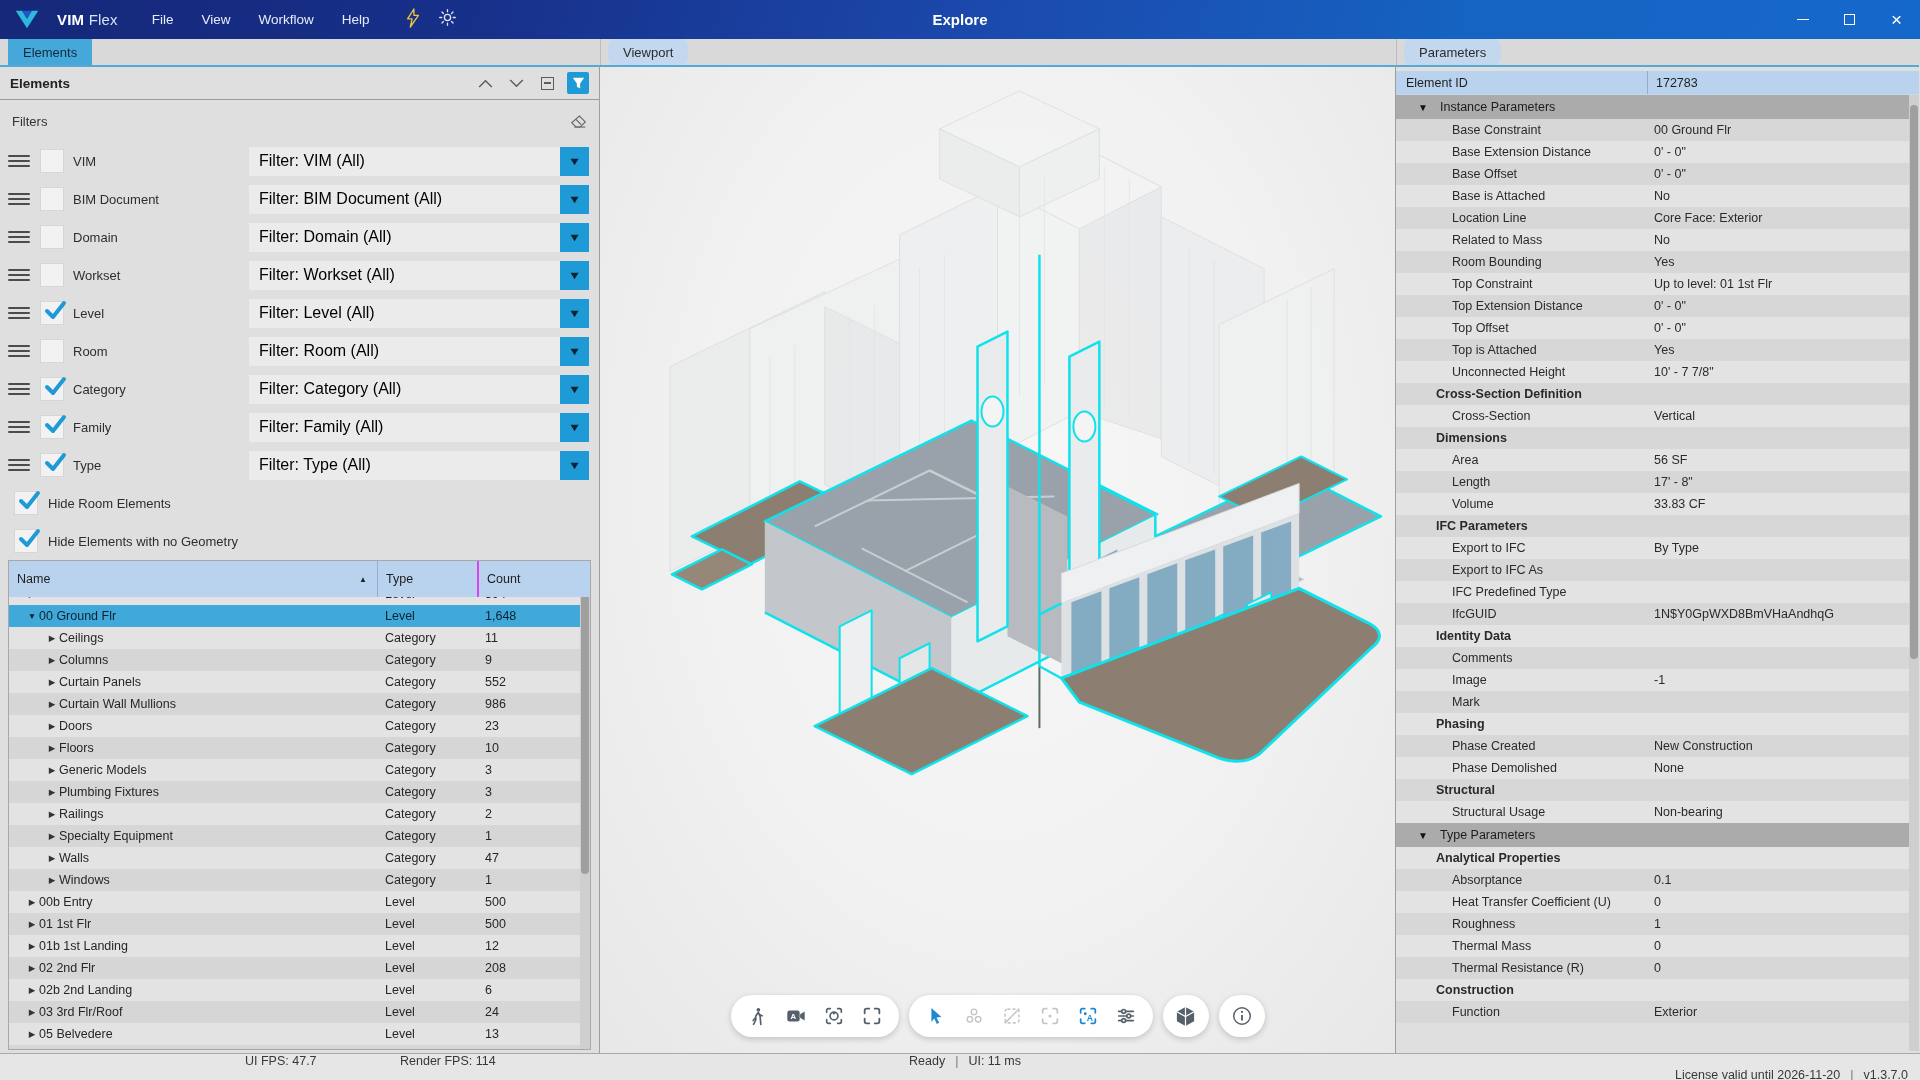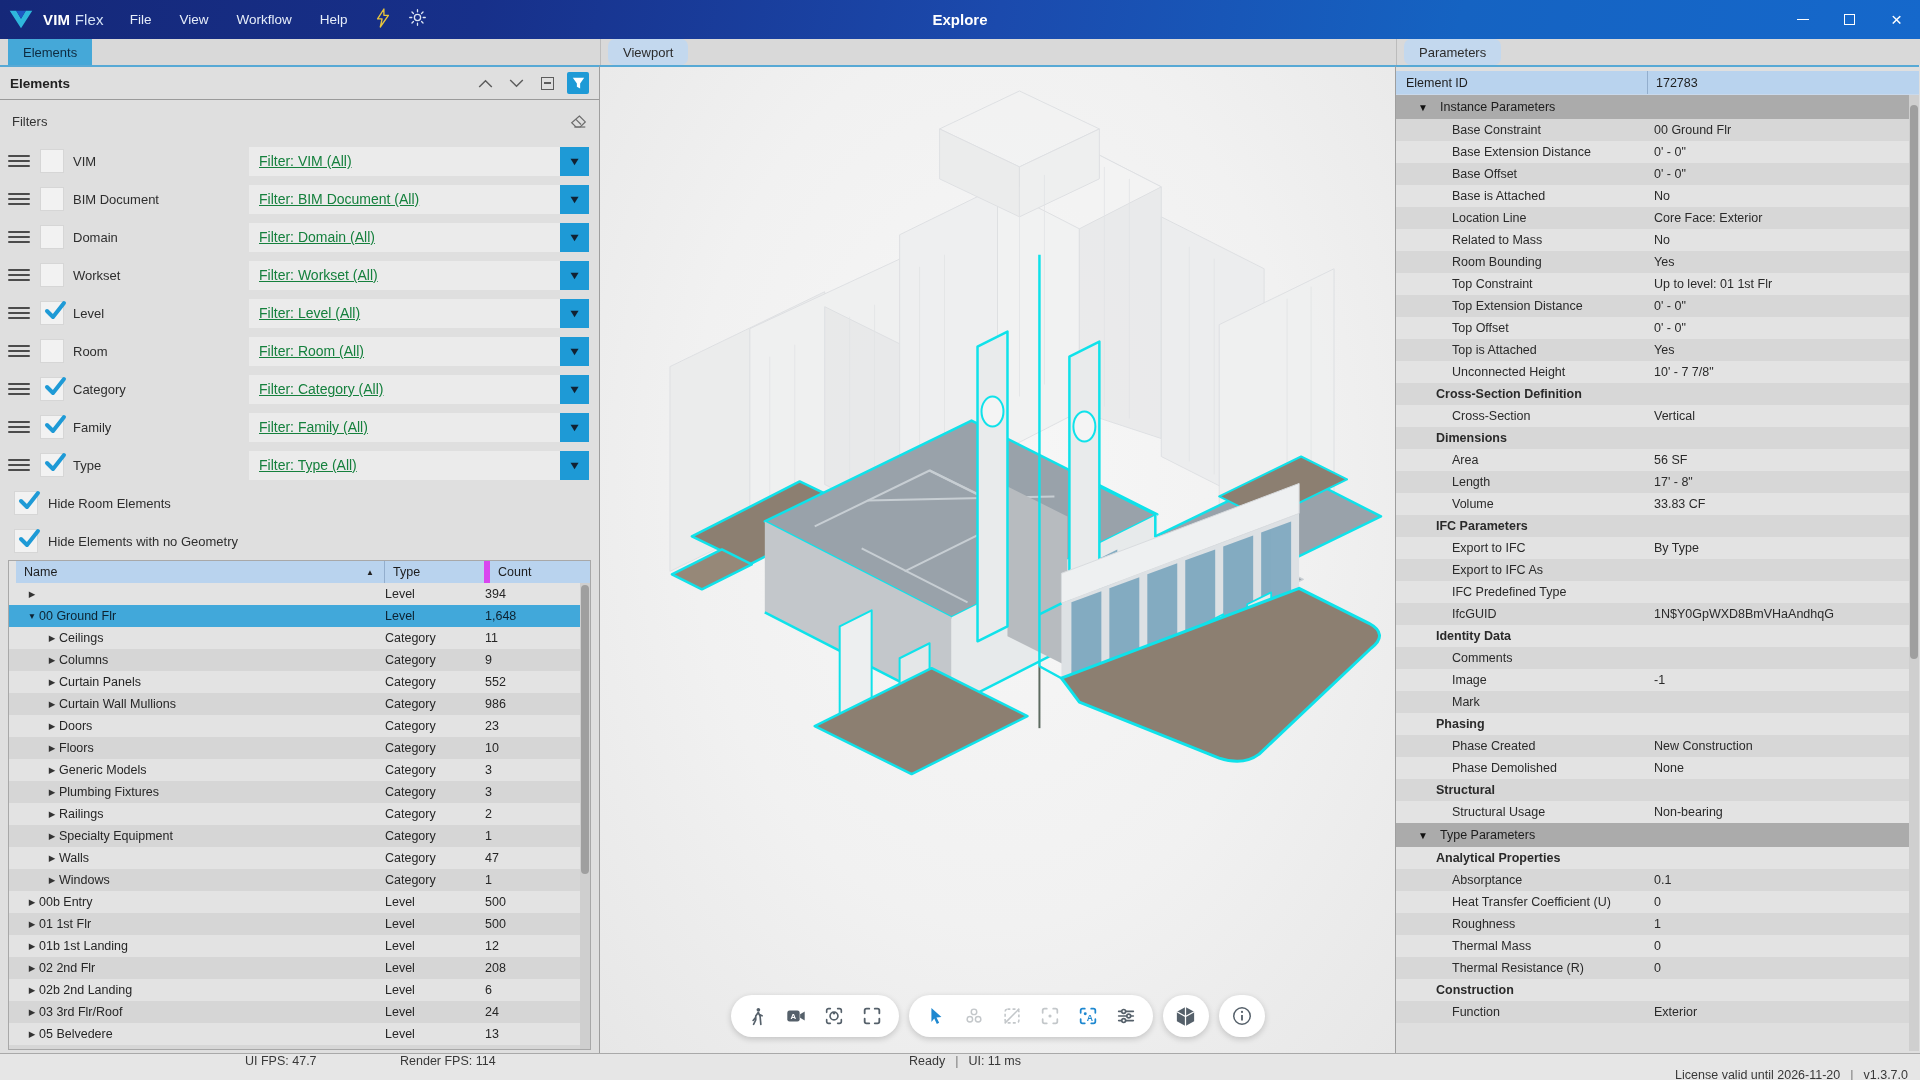--- a/index.html
+++ b/index.html
@@ -3,21 +3,21 @@
 <meta charset="utf-8">
 <style>
   html,body{margin:0;padding:0;background:#555;}
   *{box-sizing:border-box;font-family:"Liberation Sans",sans-serif;-webkit-font-smoothing:antialiased;}
   .app{position:relative;width:1920px;height:1080px;background:#dfdfdf;overflow:hidden;user-select:none;}
 
   
   .titlebar{position:absolute;left:0;top:0;width:1920px;height:39px;
     background:linear-gradient(102deg,#152879 0%,#17308a 25%,#1b4aad 52%,#1563c2 76%,#1568cb 100%);
     display:flex;align-items:center;color:#e9effb;}
-  .tb-left{display:flex;align-items:center;gap:0;padding-left:8px;z-index:2;}
+  .tb-left{display:flex;align-items:center;gap:8px;padding-left:14px;z-index:2;}
   .logo{display:flex;align-items:center;margin-right:9px;}
   .appname{font-size:15px;letter-spacing:.2px;margin-right:26px;white-space:nowrap;}
   .appname b{font-weight:bold;color:#fff;}
   .appname span{color:#d4e2f6;font-weight:400;}
   .menus{display:flex;gap:28px;font-size:13.5px;color:#e6edf9;margin-right:26px;}
   .menu-item{cursor:default;}
   .tb-icons{display:flex;gap:16px;align-items:center;}
   .tb-title{position:absolute;left:0;right:0;text-align:center;font-size:15px;font-weight:bold;color:#ffffff;pointer-events:none;}
   .tb-controls{margin-left:auto;display:flex;height:100%;z-index:2;}
   .winbtn{width:47px;height:100%;display:flex;align-items:center;justify-content:center;color:#fff;}
@@ -52,34 +52,34 @@
   .filters-label{font-size:13px;color:#333;}
   .eraser{margin-left:auto;color:#6b6b6b;display:flex;}
 
   .filter-row{height:38px;display:flex;align-items:center;padding:0 10px 0 8px;}
   .drag{display:flex;flex-direction:column;gap:3px;width:22px;margin-right:10px;cursor:grab;}
   .drag i{display:block;height:2px;background:#4c4c4c;border-radius:1px;}
   .cb{width:24px;height:24px;background:#f2f2f2;border:1px solid #d6d6d6;position:relative;flex:0 0 auto;}
   .cb svg{position:absolute;left:1px;top:-4px;}
   .flabel{font-size:13px;color:#2e2e2e;margin-left:9px;}
   .dd{margin-left:auto;display:flex;width:340px;height:29px;cursor:pointer;}
-  .dd-text{flex:1;background:#ebebeb;font-size:14px;color:#15803d;display:flex;align-items:center;padding-left:10px;text-decoration:underline;}
+  .dd-text{flex:1;background:#ebebeb;font-size:16px;color:#000000;display:flex;align-items:center;padding-left:10px;}
   .dd-btn{width:29px;height:29px;background:#1e9ad6;display:flex;align-items:center;justify-content:center;}
   .dd-btn span{color:#123;font-size:11px;transform:scaleX(1.25);}
 
   .option-row{height:38px;display:flex;align-items:center;padding:0 10px 0 14px;}
   .option-row .olabel{font-size:13px;color:#2e2e2e;margin-left:10px;}
 
   
   .etable{position:absolute;left:8px;right:8px;top:493px;bottom:3px;border:1px solid #a8a8a8;background:#e3e3e3;overflow:hidden;}
-  .thead{height:22px;background:#b9d3ee;display:flex;font-size:12.5px;color:#1d1d1d;position:relative;z-index:2;margin-left:7px;}
+  .thead{height:36px;background:#b9d3ee;display:flex;font-size:12.5px;color:#1d1d1d;position:relative;z-index:2;}
   .th{display:flex;align-items:center;padding-left:8px;position:relative;}
   .th-name{width:368px;}
   .th-type{width:100px;border-left:1px solid #93aecd;}
-  .th-count{flex:1;border-left:6px solid #d946ef;}
+  .th-count{flex:1;border-left:2px solid #d946ef;}
   .sort-arrow{position:absolute;right:10px;font-size:8px;color:#222;}
   .tbody{position:absolute;left:0;right:10px;top:22px;bottom:0;overflow:hidden;}
   .trow{height:22px;display:flex;font-size:12.5px;color:#262626;align-items:center;}
   .trow.odd{background:#d6d6d6;}
   .trow.even{background:#e3e3e3;}
   .trow.selected{background:#41a8da;color:#0d2230;}
   .tcell-name{width:368px;display:flex;align-items:center;overflow:hidden;white-space:nowrap;}
   .tcell-type{width:100px;padding-left:8px;}
   .tcell-count{flex:1;padding-left:8px;}
   .tree-arrow{font-size:8.5px;color:#333;width:14px;text-align:center;flex:0 0 auto;}

